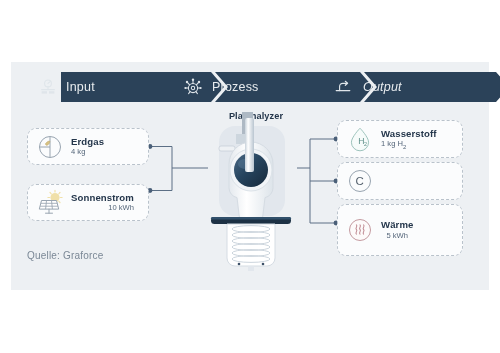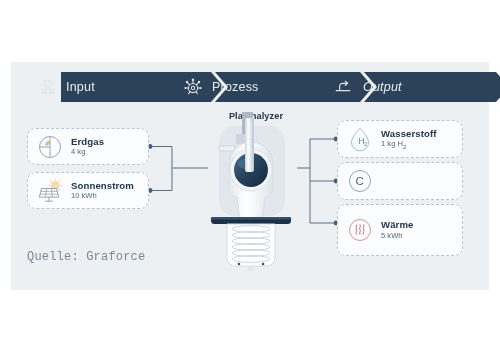--- a/index.html
+++ b/index.html
@@ -42,39 +42,39 @@
     display:flex;align-items:center;
     padding:0 8px;
   }
   .card .c-ico{flex:0 0 auto;width:28px;height:28px;display:block;margin-right:7px;}
   .card .c-txt{display:flex;flex-direction:column;justify-content:center;line-height:1.15;}
   .c-title{font-size:9.6px;font-weight:bold;color:#24364b;white-space:nowrap;letter-spacing:.1px;}
   .c-sub{font-size:7.6px;color:#55667a;white-space:nowrap;margin-top:1.5px;}
   .c-sub sub{font-size:6px;}
 
   .card-erdgas     {left:27px; top:128px; width:122px;height:37px;}
-  .card-sonne      {left:27px; top:172px; width:122px;height:37px;}
+  .card-sonne      {left:27px; top:184px; width:122px;height:37px;text-align:right;}
   .card-h2         {left:337px;top:120px; width:126px;height:38px;}
   .card-c          {left:337px;top:162px; width:126px;height:38px;}
-  .card-waerme     {left:337px;top:204px; width:126px;height:52px;}
+  .card-waerme     {left:337px;top:204px; width:126px;height:52px;text-align:center;}
 
   
   .wires{position:absolute;left:0;top:0;width:500px;height:353px;pointer-events:none;}
 
   
   .device{position:absolute;left:205px;top:112px;width:95px;height:160px;}
   .device-label{
     position:absolute;left:216px;top:111px;width:80px;text-align:center;
     font-size:9.2px;font-weight:bold;color:#24364b;letter-spacing:.1px;
   }
 
   
   .source{
     position:absolute;left:27px;top:250px;
-    font-size:12px;color:#7b8896;letter-spacing:.2px;font-family:Liberation Mono, monospace;
+    font-size:10px;color:#7b8896;letter-spacing:.2px;
   }
 </style>
 </head>
 <body>
 
 <div id="stage">
 
   <div class="panel"></div>
 
   <div class="ribbon">

